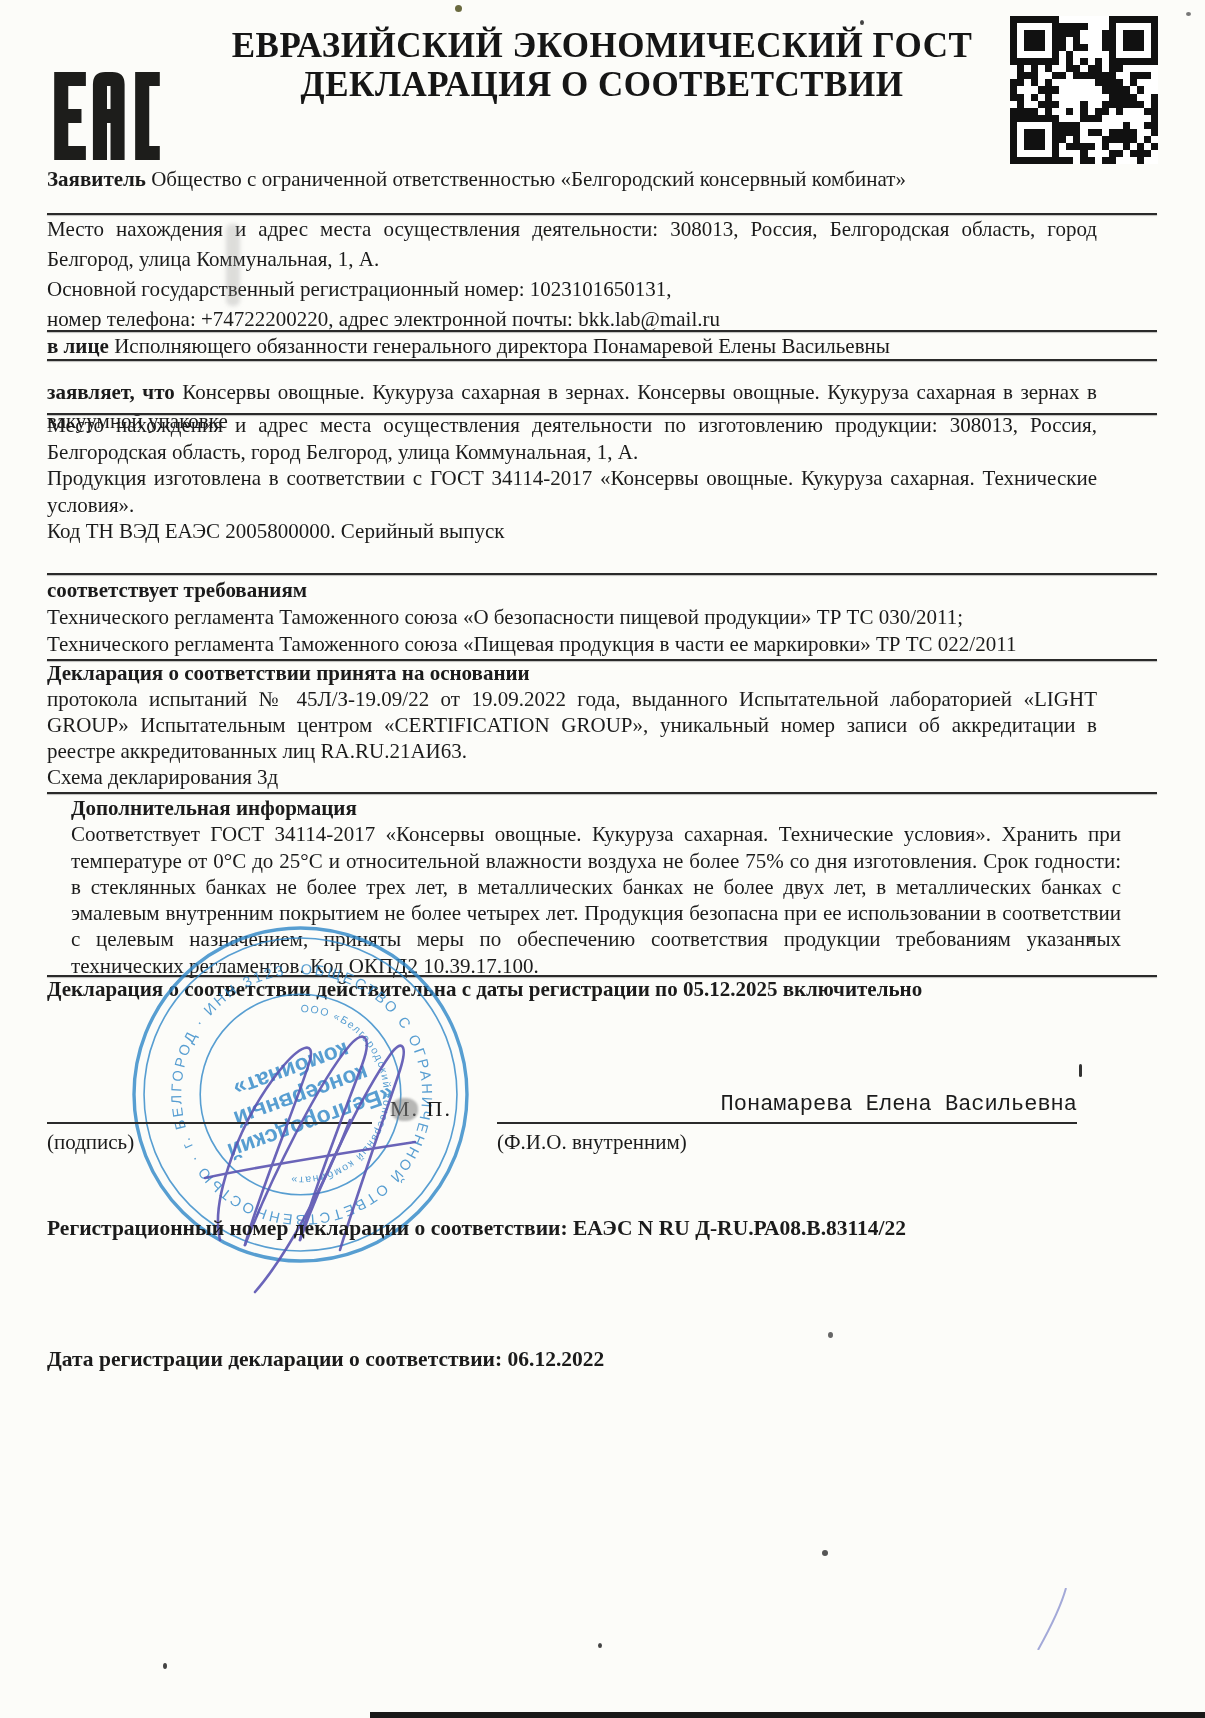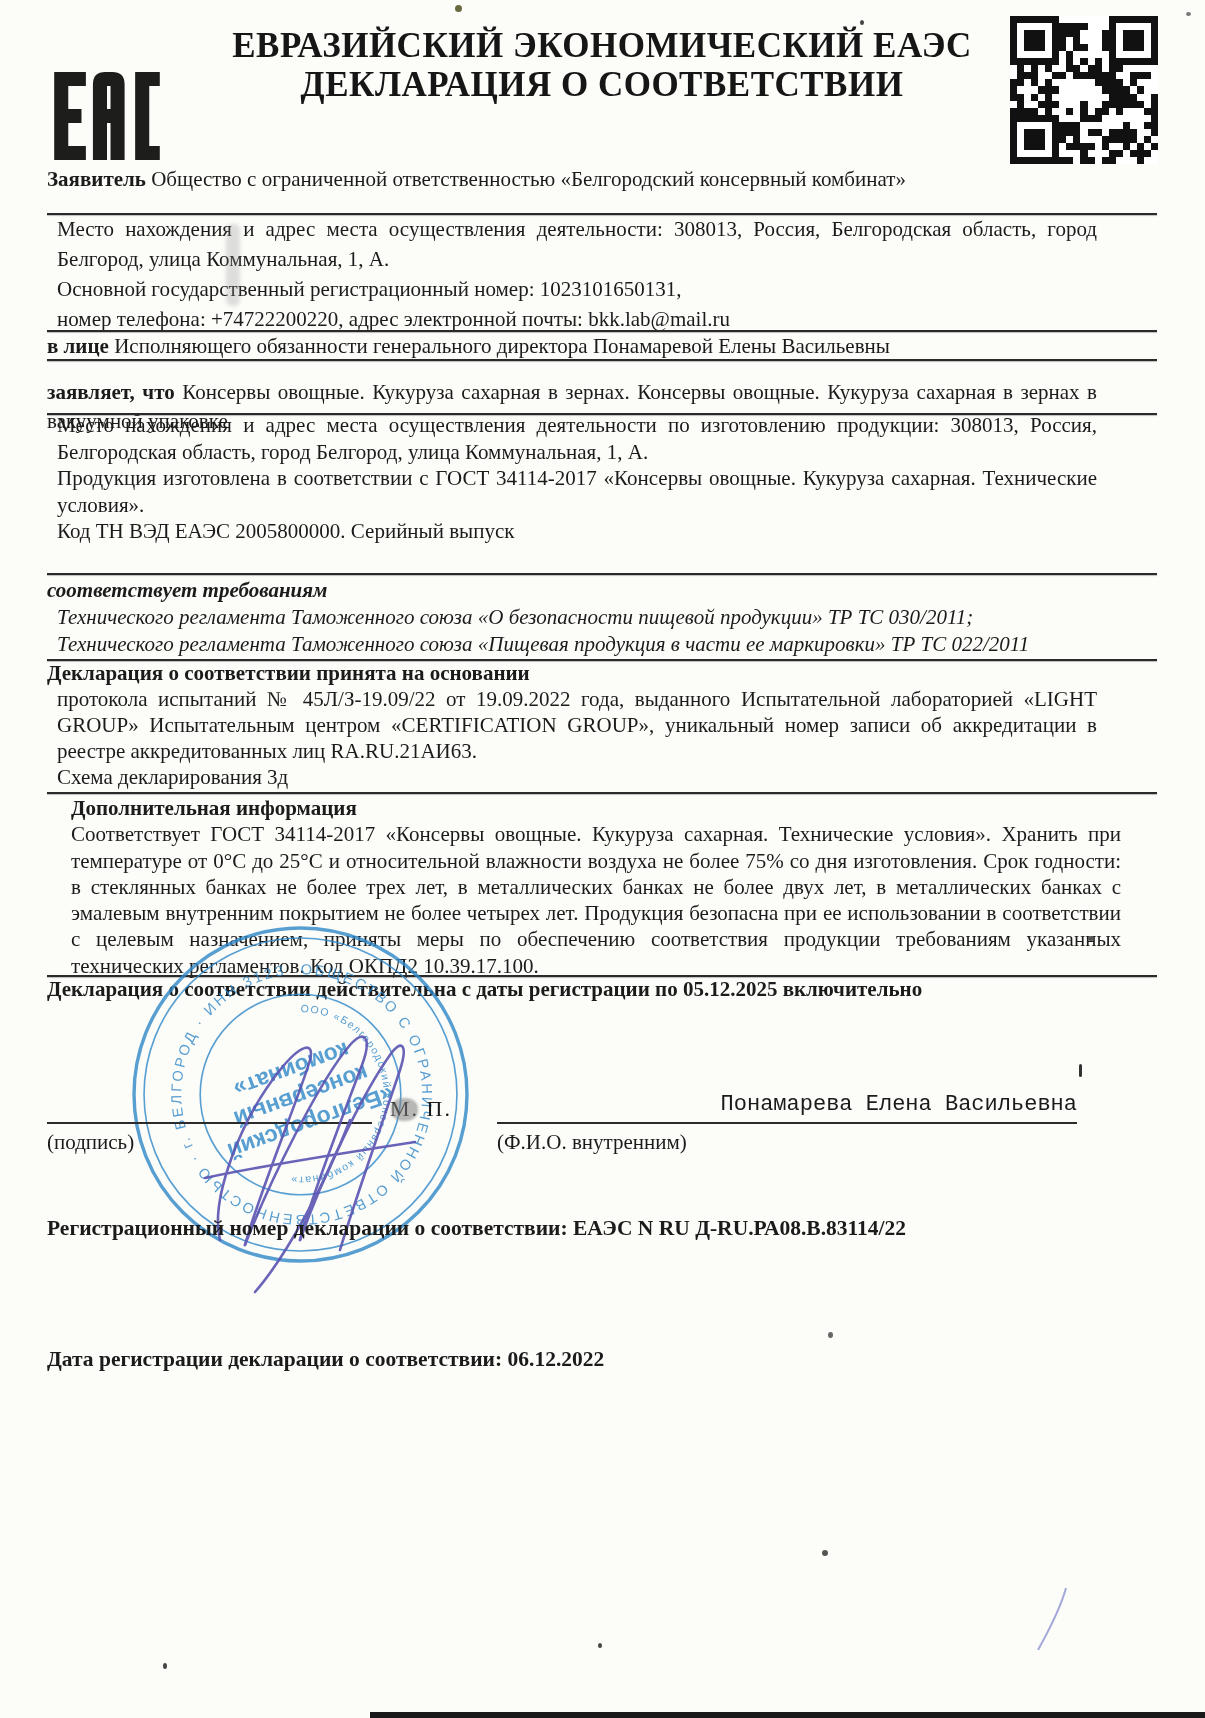--- a/index.html
+++ b/index.html
@@ -14,21 +14,21 @@
   }
   .abs{position:absolute;}
   
   .eac-logo{left:53px;top:72px;width:108px;height:88px;}
   .title{left:152px;top:26px;width:900px;text-align:center;font-weight:bold;
          font-size:35px;line-height:39px;letter-spacing:0.5px;color:#161616;}
   .qr{left:1010px;top:16px;width:148px;height:148px;}
   
   .sec{left:47px;width:1050px;font-size:21px;line-height:27px;text-align:justify;}
   .sec p{margin:0;}
-  .lines{white-space:pre-line;margin-left:10px;}
+  .lines{white-space:pre-line;}
   .lbl{font-weight:bold;}
   .rule{left:47px;width:1110px;height:2px;background:#2a2a2a;box-shadow:0 1px 1px rgba(0,0,0,.25);}
   .boldline{font-weight:bold;}
   
   .sig-line{height:2px;background:#2b2b2b;top:1122px;}
   .sig-caption{font-size:21px;text-align:left;top:1130px;}
   .mp{left:390px;top:1096px;font-size:22px;letter-spacing:2px;}
   .signer{left:497px;top:1092px;width:580px;text-align:right;font-size:22px;font-family:Liberation Mono, monospace;}
   .footer-line{left:47px;font-weight:bold;font-size:21.5px;}
   
@@ -50,21 +50,21 @@
     <svg width="108" height="88" viewBox="0 0 120 100" aria-hidden="true">
       <g fill="#1d1d1b">
         <path d="M0,0 h16 v100 h-16 z M0,0 h36 v16 h-36 z M0,42 h31 v16 h-31 z M0,84 h36 v16 h-36 z"></path>
         <path d="M44,14 q0,-14 14,-14 h8 q14,0 14,14 v86 h-16 v-84 h-4 v84 h-16 z M44,42 h36 v16 h-36 z"></path>
         <path d="M92,0 h16 v100 h-16 z M92,0 h28 v16 h-28 z M92,84 h28 v16 h-28 z"></path>
       </g>
     </svg>
   </div>
 
   <div class="abs title">
-    <div>ЕВРАЗИЙСКИЙ ЭКОНОМИЧЕСКИЙ ЕАЭС</div>
+    <div>ЕВРАЗИЙСКИЙ ЭКОНОМИЧЕСКИЙ ГОСТ</div>
     <div>ДЕКЛАРАЦИЯ О СООТВЕТСТВИИ</div>
   </div>
 
   <div class="abs qr">
     <svg id="qr-svg" width="148" height="148" viewBox="0 0 21 21" shape-rendering="crispEdges" aria-hidden="true">
         <rect x="0" y="0" width="21" height="21" fill="#ffffff"></rect>
         <rect x="0" y="0" width="7" height="7" fill="#111"></rect>
         <rect x="1" y="1" width="5" height="5" fill="#fff"></rect>
         <rect x="2" y="2" width="3" height="3" fill="#111"></rect>
         <rect x="14" y="0" width="7" height="7" fill="#111"></rect>
@@ -240,21 +240,21 @@
   </section>
   <div class="abs rule" style="top:413px;"></div>
 
   <section class="abs sec" style="top:412px;line-height:26.5px;">
     <div class="lines">Место нахождения и адрес места осуществления деятельности по изготовлению продукции: 308013, Россия, Белгородская область, город Белгород, улица Коммунальная, 1, А.
 Продукция изготовлена в соответствии с ГОСТ 34114-2017 «Консервы овощные. Кукуруза сахарная. Технические условия».
 Код ТН ВЭД ЕАЭС 2005800000. Серийный выпуск</div>
   </section>
   <div class="abs rule" style="top:573px;"></div>
 
-  <section class="abs sec" style="top:577px;font-style:italic;">
+  <section class="abs sec" style="top:577px;">
     <p class="lbl">соответствует требованиям</p>
     <div class="lines">Технического регламента Таможенного союза «О безопасности пищевой продукции» ТР ТС 030/2011;
 Технического регламента Таможенного союза «Пищевая продукция в части ее маркировки» ТР ТС 022/2011</div>
   </section>
   <div class="abs rule" style="top:659px;"></div>
 
   <section class="abs sec" style="top:660px;line-height:26px;">
     <p class="lbl">Декларация о соответствии принята на основании</p>
     <div class="lines">протокола испытаний № 45Л/З-19.09/22 от 19.09.2022 года, выданного Испытательной лабораторией «LIGHT GROUP» Испытательным центром «CERTIFICATION GROUP», уникальный номер записи об аккредитации в реестре аккредитованных лиц RA.RU.21АИ63.
 Схема декларирования 3д</div>

